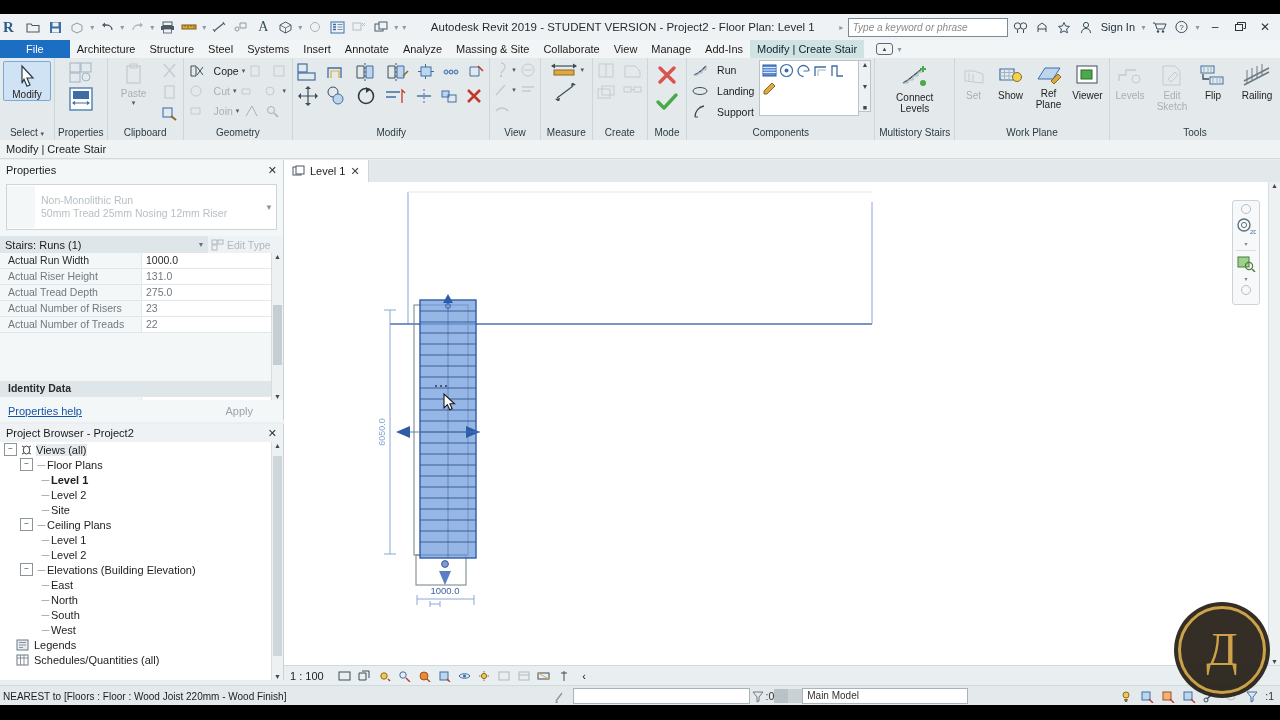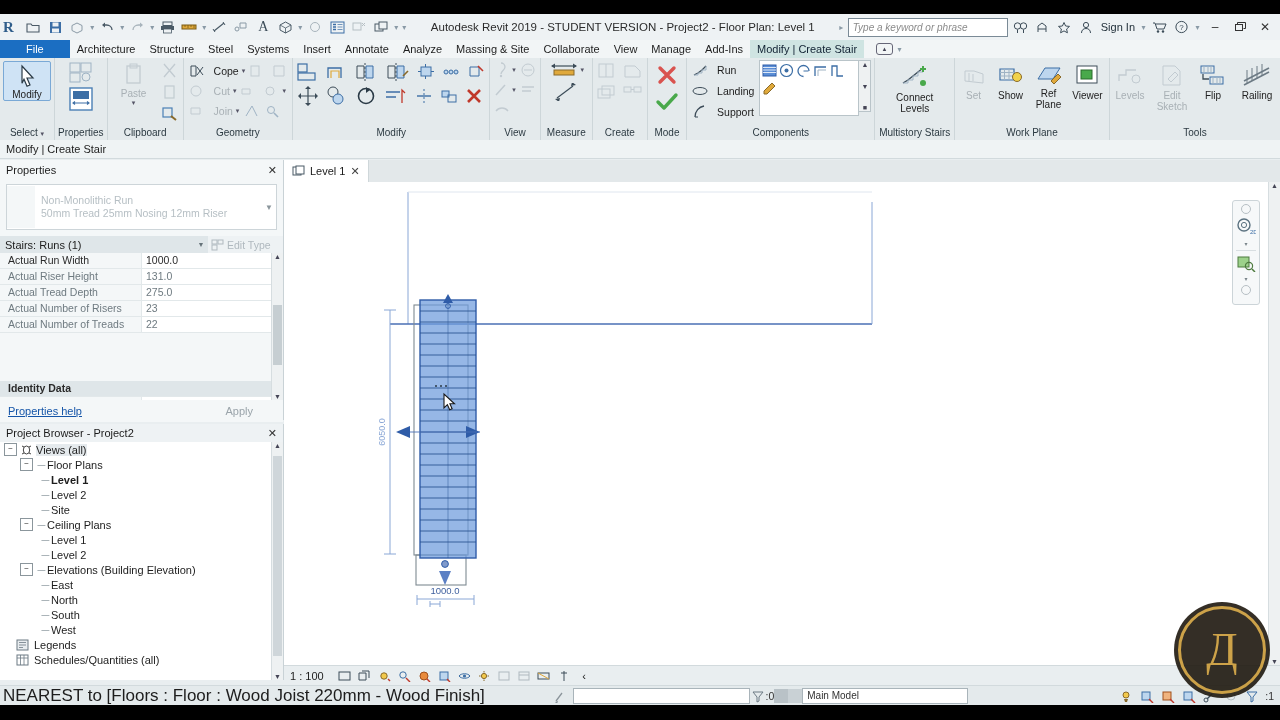--- a/index.html
+++ b/index.html
@@ -103,21 +103,21 @@
   .navbar .hr{width:20px;height:1px;background:#d8dee1;}
   .cvsvs{position:absolute;right:0;top:0;width:11px;height:483px;background:#eef1f2;border-left:1px solid #d6dde0;display:flex;flex-direction:column;justify-content:space-between;align-items:center;font-size:7px;color:#445;}
 
   
   .viewbar{position:absolute;left:284px;top:665px;width:996px;height:20px;background:#e9eef0;display:flex;align-items:center;gap:5px;padding-left:6px;border-top:1px solid #d2dadd;}
   .scaletext{font-size:11px;color:#1d1d1d;padding-right:8px;}
   .vbico{width:15px;height:15px;display:flex;align-items:center;justify-content:center;}
 
   
   .statusbar{position:absolute;left:0;top:685px;width:1280px;height:20px;background:#e4eaec;display:flex;align-items:center;border-top:1px solid #d2dadd;}
-  .stext{font-size:17px;color:#1d1d1d;padding-left:3px;white-space:nowrap;}
+  .stext{font-size:10px;color:#1d1d1d;padding-left:3px;white-space:nowrap;}
   .sfield{width:175px;height:14px;background:#fff;border:1px solid #a9b4ba;margin-left:6px;}
   .sfield2{width:160px;height:14px;background:#fff;border:1px solid #a9b4ba;font-size:10px;line-height:14px;padding-left:4px;color:#333;}
   .scount{font-size:10.5px;color:#333;}
   .sbox{width:14px;height:14px;background:#b9c2c7;}
   .sbox2{width:14px;height:14px;background:#c9d1d5;}
   .srighticos{display:flex;align-items:center;gap:6px;}
 
   
   .wm{position:absolute;right:10px;bottom:22px;width:96px;height:96px;border-radius:50%;background:#231d14;display:flex;align-items:center;justify-content:center;opacity:.92;}
   .wm .ring{width:82px;height:82px;border-radius:50%;border:3px solid #c99b3a;display:flex;align-items:center;justify-content:center;}

